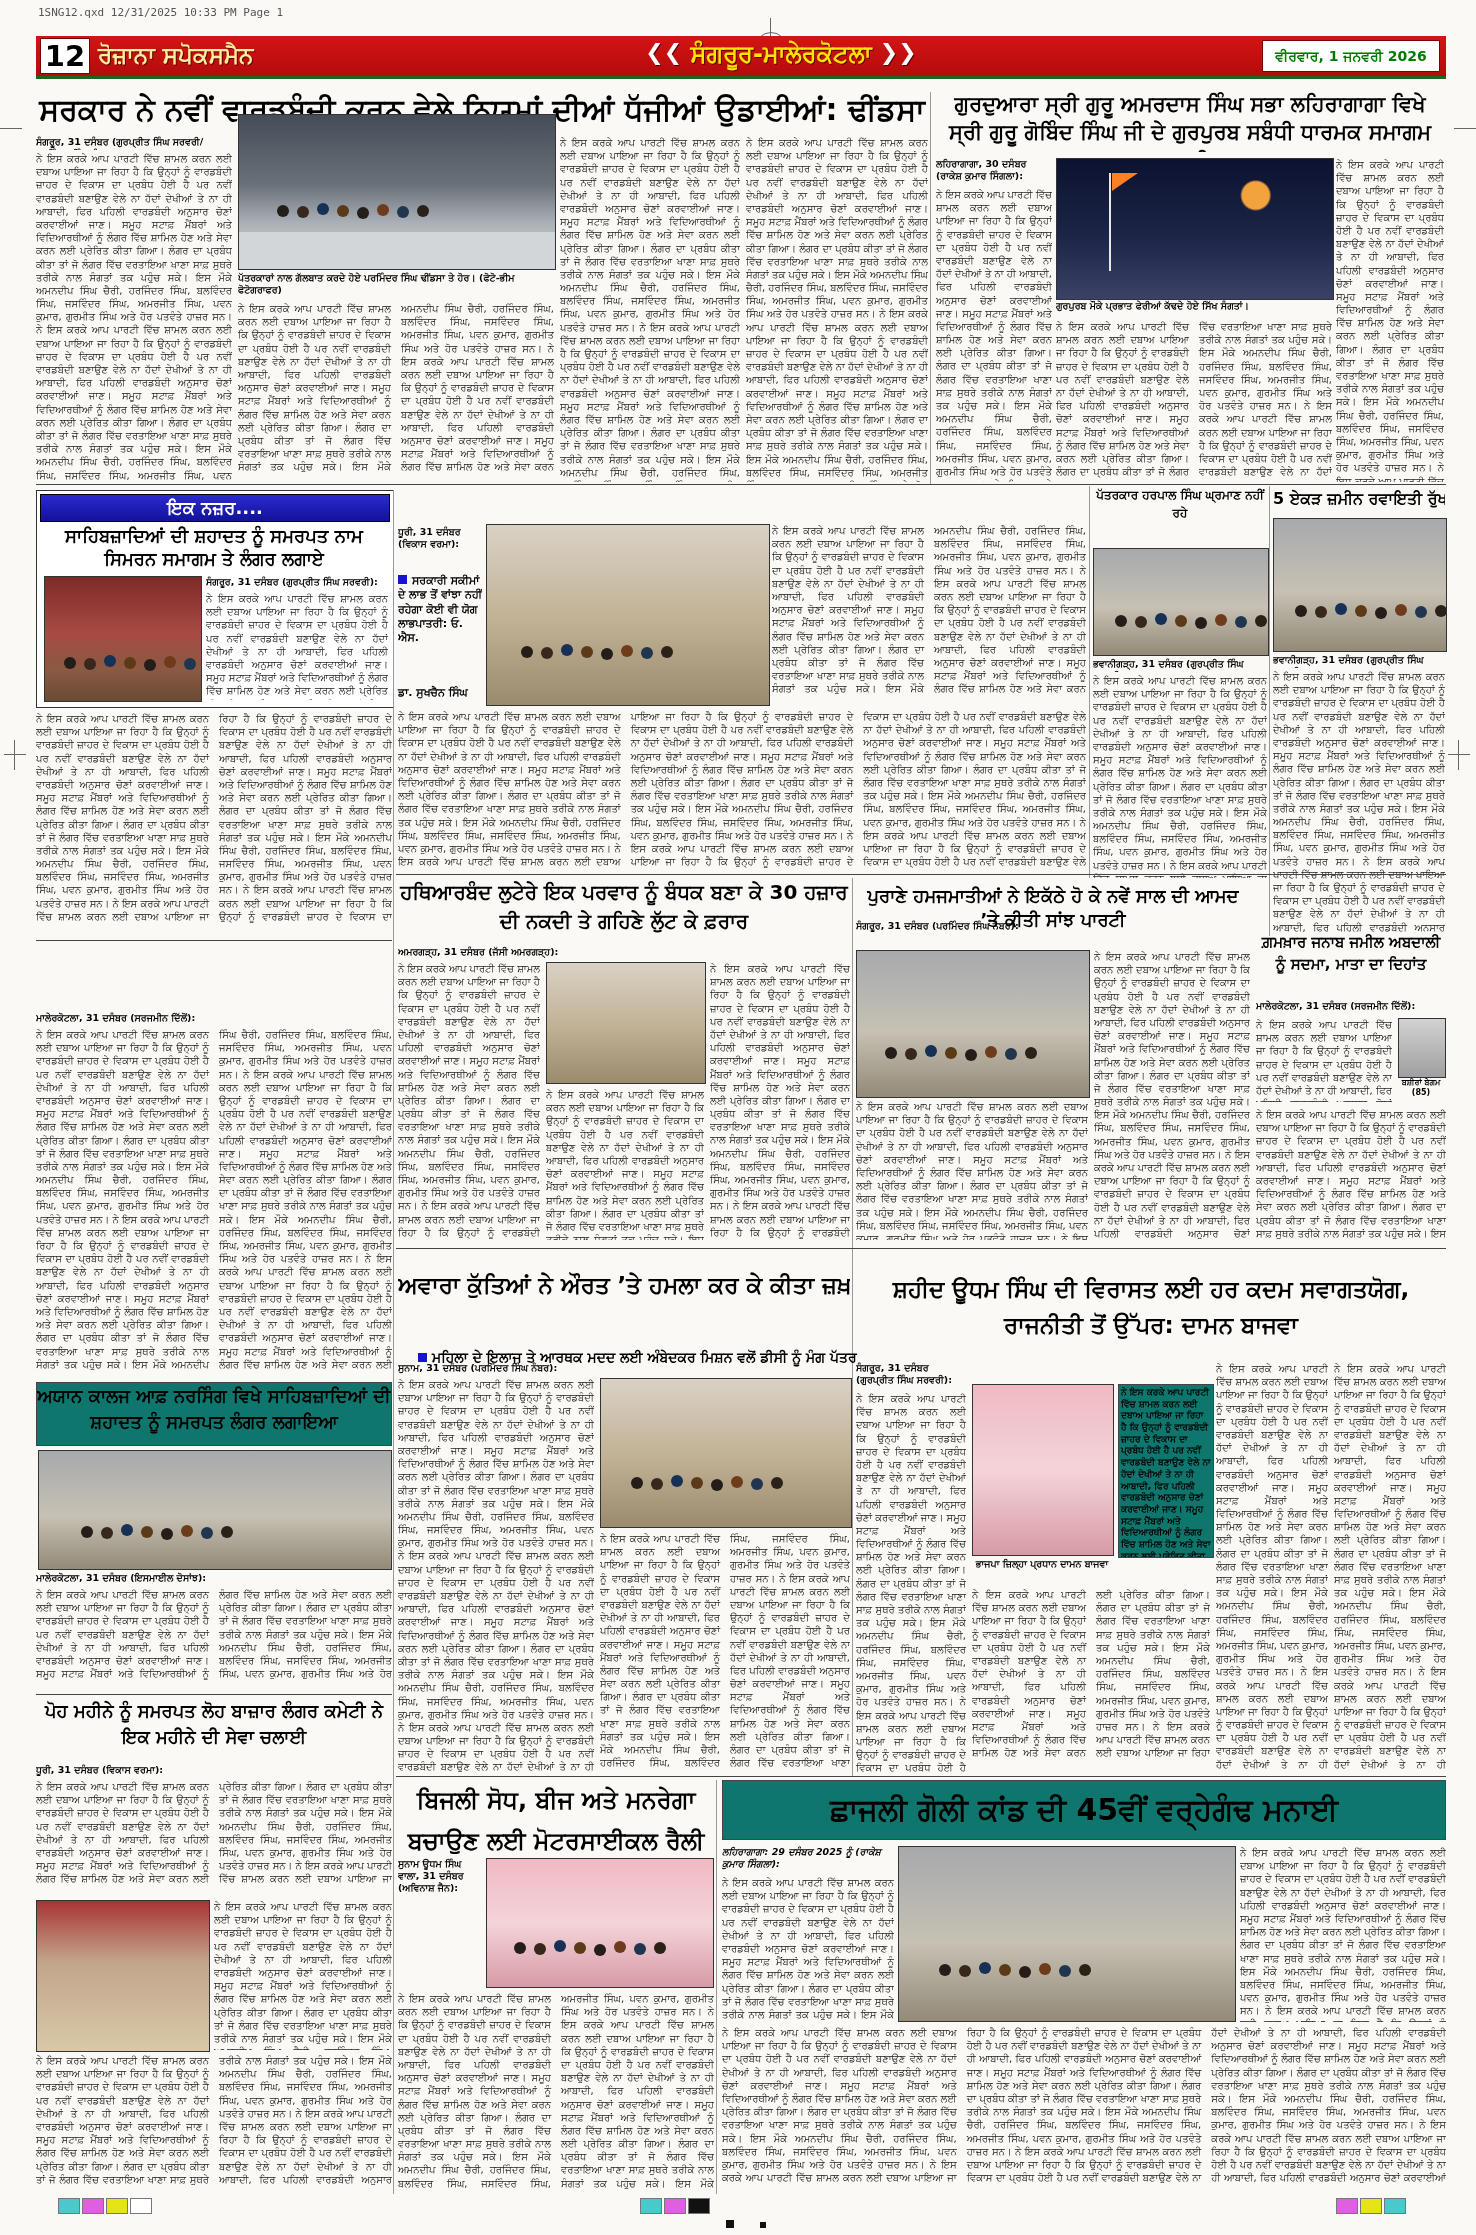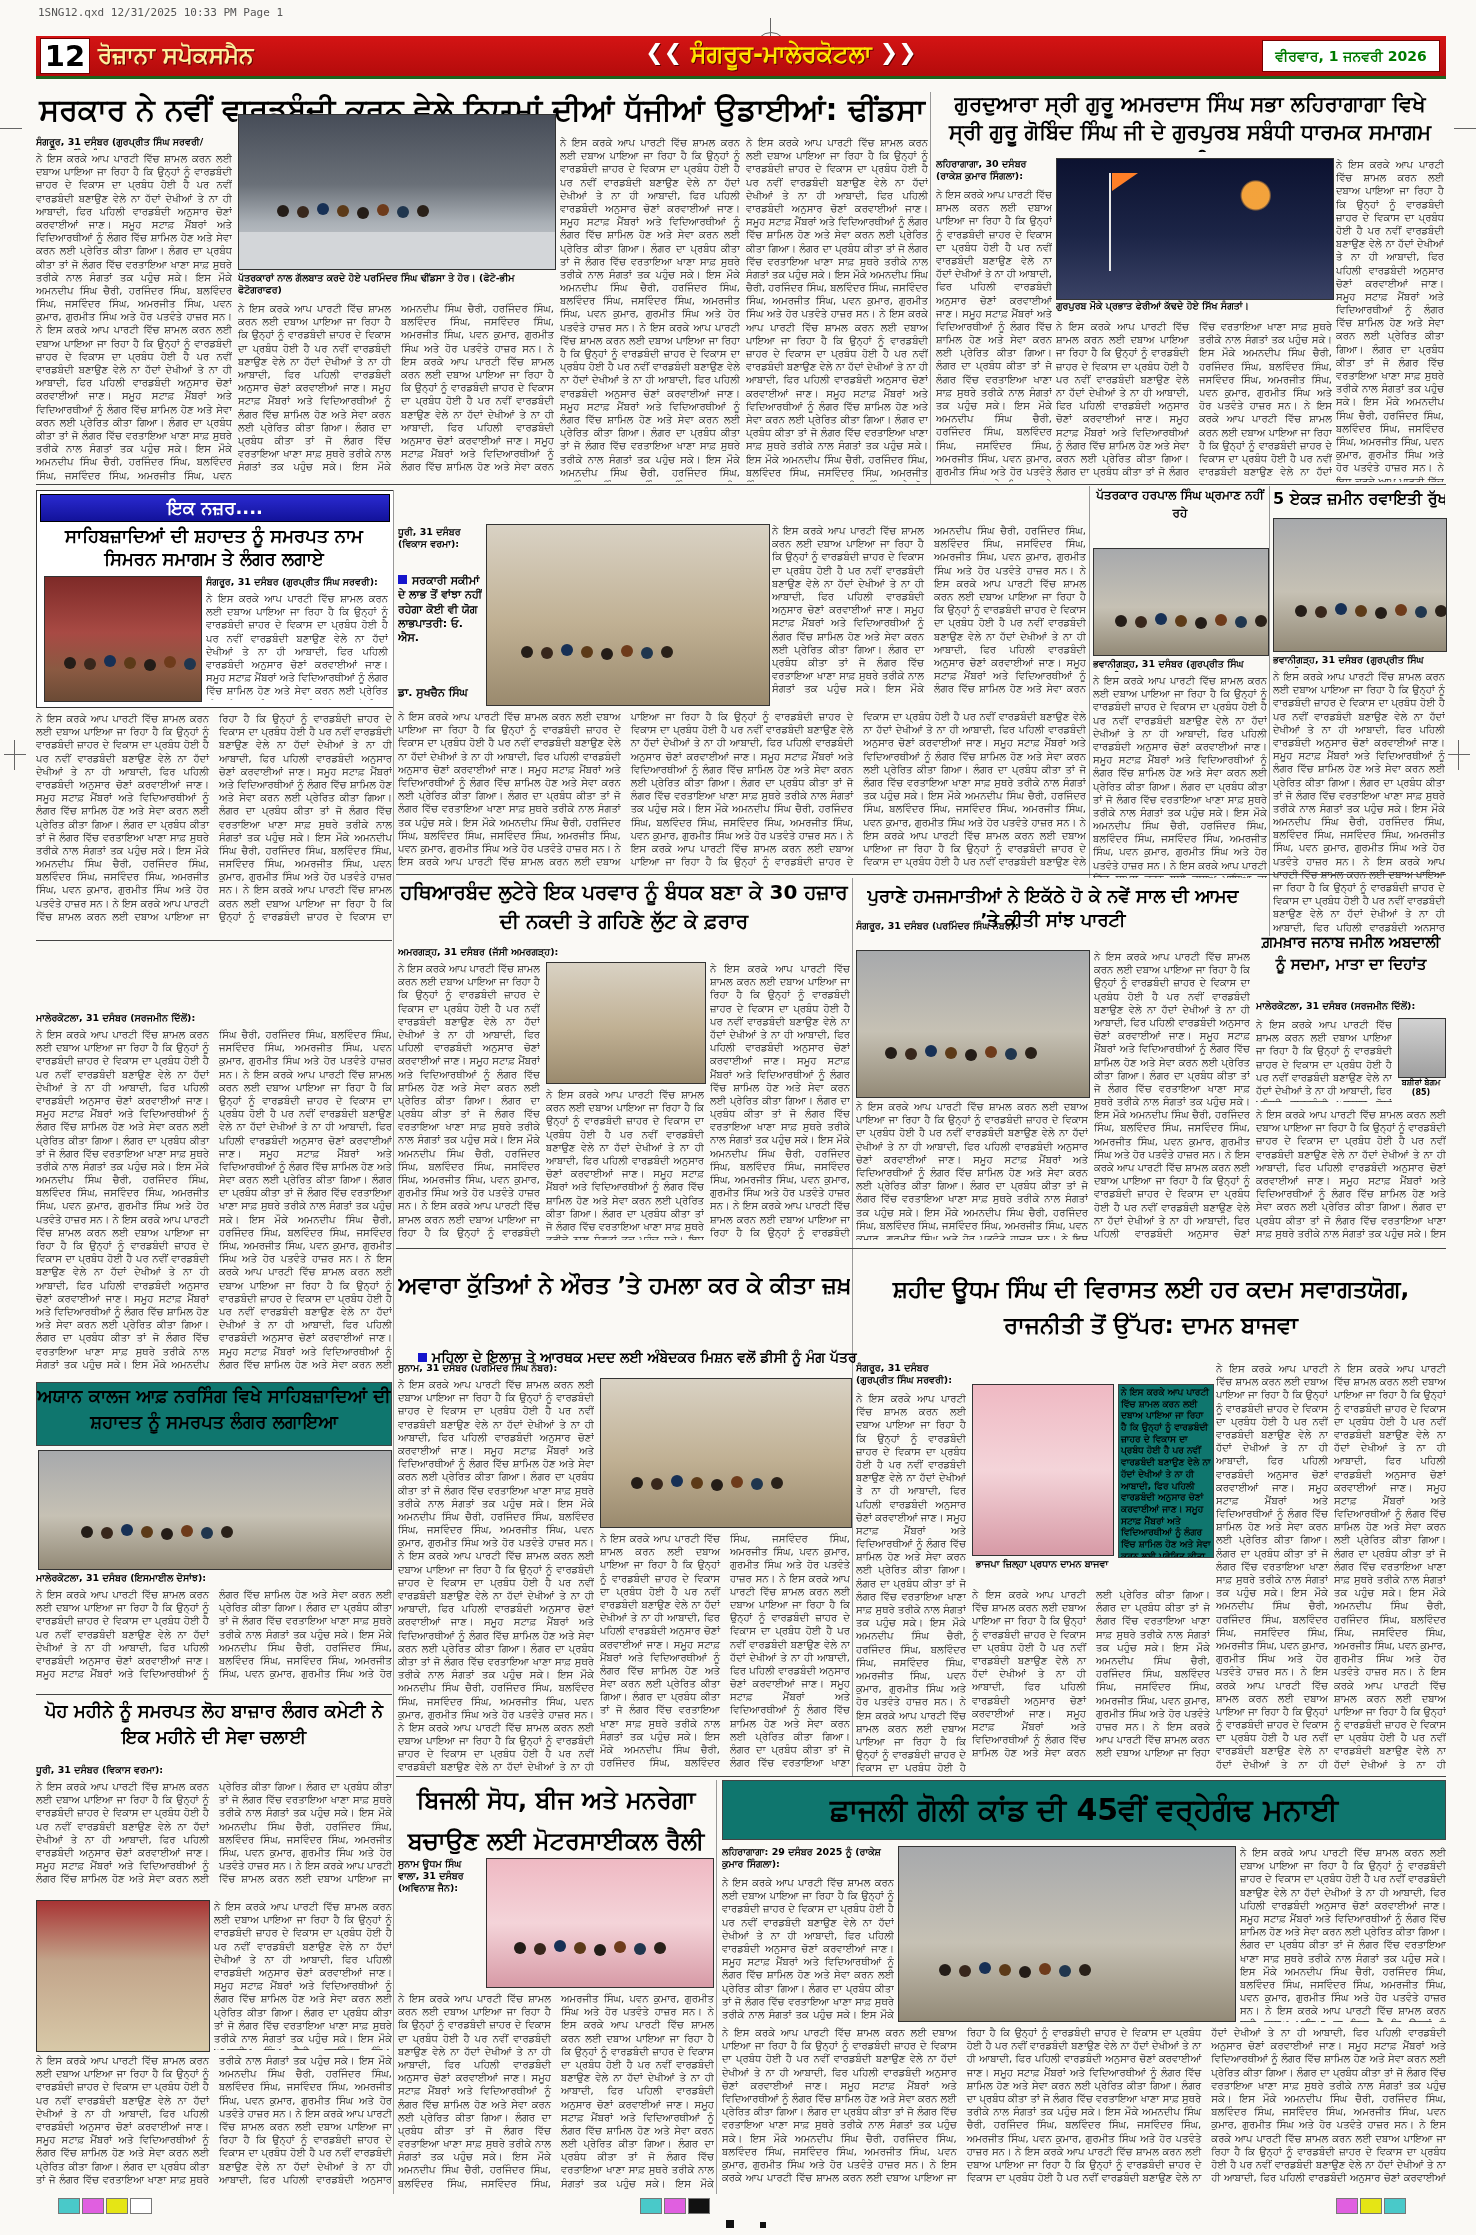--- a/index.html
+++ b/index.html
@@ -221,21 +221,21 @@
   <div class="rule" style="left:396px;top:1776px;width:1050px;height:1px;"></div>
   <div class="hl" style="left:398px;top:1780px;width:316px;height:74px;font-size:24px;line-height:1.7;">ਬਿਜਲੀ ਸੋਧ, ਬੀਜ ਅਤੇ ਮਨਰੇਗਾ ਬਚਾਉਣ ਲਈ ਮੋਟਰਸਾਈਕਲ ਰੈਲੀ 4 ਜਨਵਰੀ ਨੂੰ</div>
   <div class="by" style="left:398px;top:1858px;width:84px;height:128px;">ਸੁਨਾਮ ਊਧਮ ਸਿੰਘ ਵਾਲਾ, 31 ਦਸੰਬਰ (ਅਵਿਨਾਸ਼ ਜੈਨ):</div>
   <div class="photo ph-pink" style="left:486px;top:1858px;width:226px;height:128px;">
     <div class="hrow"></div>
   </div>
   <div class="bt cols2" style="left:398px;top:1992px;width:316px;height:202px;">ਨੇ ਇਸ ਕਰਕੇ ਆਪ ਪਾਰਟੀ ਵਿੱਚ ਸ਼ਾਮਲ ਕਰਨ ਲਈ ਦਬਾਅ ਪਾਇਆ ਜਾ ਰਿਹਾ ਹੈ ਕਿ ਉਨ੍ਹਾਂ ਨੂੰ ਵਾਰਡਬੰਦੀ ਜ਼ਾਹਰ ਦੇ ਵਿਕਾਸ ਦਾ ਪ੍ਰਬੰਧ ਹੋਈ ਹੈ ਪਰ ਨਵੀਂ ਵਾਰਡਬੰਦੀ ਬਣਾਉਣ ਵੇਲੇ ਨਾ ਹੱਦਾਂ ਦੇਖੀਆਂ ਤੇ ਨਾ ਹੀ ਆਬਾਦੀ, ਫਿਰ ਪਹਿਲੀ ਵਾਰਡਬੰਦੀ ਅਨੁਸਾਰ ਚੋਣਾਂ ਕਰਵਾਈਆਂ ਜਾਣ। ਸਮੂਹ ਸਟਾਫ਼ ਮੈਂਬਰਾਂ ਅਤੇ ਵਿਦਿਆਰਥੀਆਂ ਨੂੰ ਲੰਗਰ ਵਿੱਚ ਸ਼ਾਮਿਲ ਹੋਣ ਅਤੇ ਸੇਵਾ ਕਰਨ ਲਈ ਪ੍ਰੇਰਿਤ ਕੀਤਾ ਗਿਆ। ਲੰਗਰ ਦਾ ਪ੍ਰਬੰਧ ਕੀਤਾ ਤਾਂ ਜੋ ਲੰਗਰ ਵਿੱਚ ਵਰਤਾਇਆ ਖਾਣਾ ਸਾਫ਼ ਸੁਥਰੇ ਤਰੀਕੇ ਨਾਲ ਸੰਗਤਾਂ ਤਕ ਪਹੁੰਚ ਸਕੇ। ਇਸ ਮੌਕੇ ਅਮਨਦੀਪ ਸਿੰਘ ਚੈਰੀ, ਹਰਜਿੰਦਰ ਸਿੰਘ, ਬਲਵਿੰਦਰ ਸਿੰਘ, ਜਸਵਿੰਦਰ ਸਿੰਘ, ਅਮਰਜੀਤ ਸਿੰਘ, ਪਵਨ ਕੁਮਾਰ, ਗੁਰਮੀਤ ਸਿੰਘ ਅਤੇ ਹੋਰ ਪਤਵੰਤੇ ਹਾਜ਼ਰ ਸਨ। ਨੇ ਇਸ ਕਰਕੇ ਆਪ ਪਾਰਟੀ ਵਿੱਚ ਸ਼ਾਮਲ ਕਰਨ ਲਈ ਦਬਾਅ ਪਾਇਆ ਜਾ ਰਿਹਾ ਹੈ ਕਿ ਉਨ੍ਹਾਂ ਨੂੰ ਵਾਰਡਬੰਦੀ ਜ਼ਾਹਰ ਦੇ ਵਿਕਾਸ ਦਾ ਪ੍ਰਬੰਧ ਹੋਈ ਹੈ ਪਰ ਨਵੀਂ ਵਾਰਡਬੰਦੀ ਬਣਾਉਣ ਵੇਲੇ ਨਾ ਹੱਦਾਂ ਦੇਖੀਆਂ ਤੇ ਨਾ ਹੀ ਆਬਾਦੀ, ਫਿਰ ਪਹਿਲੀ ਵਾਰਡਬੰਦੀ ਅਨੁਸਾਰ ਚੋਣਾਂ ਕਰਵਾਈਆਂ ਜਾਣ। ਸਮੂਹ ਸਟਾਫ਼ ਮੈਂਬਰਾਂ ਅਤੇ ਵਿਦਿਆਰਥੀਆਂ ਨੂੰ ਲੰਗਰ ਵਿੱਚ ਸ਼ਾਮਿਲ ਹੋਣ ਅਤੇ ਸੇਵਾ ਕਰਨ ਲਈ ਪ੍ਰੇਰਿਤ ਕੀਤਾ ਗਿਆ। ਲੰਗਰ ਦਾ ਪ੍ਰਬੰਧ ਕੀਤਾ ਤਾਂ ਜੋ ਲੰਗਰ ਵਿੱਚ ਵਰਤਾਇਆ ਖਾਣਾ ਸਾਫ਼ ਸੁਥਰੇ ਤਰੀਕੇ ਨਾਲ ਸੰਗਤਾਂ ਤਕ ਪਹੁੰਚ ਸਕੇ। ਇਸ ਮੌਕੇ ਅਮਨਦੀਪ ਸਿੰਘ ਚੈਰੀ, ਹਰਜਿੰਦਰ ਸਿੰਘ, ਬਲਵਿੰਦਰ ਸਿੰਘ, ਜਸਵਿੰਦਰ ਸਿੰਘ, ਅਮਰਜੀਤ ਸਿੰਘ, ਪਵਨ ਕੁਮਾਰ, ਗੁਰਮੀਤ ਸਿੰਘ ਅਤੇ ਹੋਰ ਪਤਵੰਤੇ ਹਾਜ਼ਰ ਸਨ। ਨੇ ਇਸ ਕਰਕੇ ਆਪ ਪਾਰਟੀ ਵਿੱਚ ਸ਼ਾਮਲ ਕਰਨ ਲਈ ਦਬਾਅ ਪਾਇਆ ਜਾ ਰਿਹਾ ਹੈ ਕਿ ਉਨ੍ਹਾਂ ਨੂੰ ਵਾਰਡਬੰਦੀ ਜ਼ਾਹਰ ਦੇ ਵਿਕਾਸ ਦਾ ਪ੍ਰਬੰਧ ਹੋਈ ਹੈ ਪਰ ਨਵੀਂ ਵਾਰਡਬੰਦੀ ਬਣਾਉਣ ਵੇਲੇ ਨਾ ਹੱਦਾਂ ਦੇਖੀਆਂ ਤੇ ਨਾ ਹੀ ਆਬਾਦੀ, ਫਿਰ ਪਹਿਲੀ ਵਾਰਡਬੰਦੀ ਅਨੁਸਾਰ ਚੋਣਾਂ ਕਰਵਾਈਆਂ ਜਾਣ। ਸਮੂਹ ਸਟਾਫ਼ ਮੈਂਬਰਾਂ ਅਤੇ ਵਿਦਿਆਰਥੀਆਂ ਨੂੰ ਲੰਗਰ ਵਿੱਚ ਸ਼ਾਮਿਲ ਹੋਣ ਅਤੇ ਸੇਵਾ ਕਰਨ ਲਈ ਪ੍ਰੇਰਿਤ ਕੀਤਾ ਗਿਆ। ਲੰਗਰ ਦਾ ਪ੍ਰਬੰਧ ਕੀਤਾ ਤਾਂ ਜੋ ਲੰਗਰ ਵਿੱਚ ਵਰਤਾਇਆ ਖਾਣਾ ਸਾਫ਼ ਸੁਥਰੇ ਤਰੀਕੇ ਨਾਲ ਸੰਗਤਾਂ ਤਕ ਪਹੁੰਚ ਸਕੇ। ਇਸ ਮੌਕੇ ਅਮਨਦੀਪ ਸਿੰਘ ਚੈਰੀ, ਹਰਜਿੰਦਰ ਸਿੰਘ, ਬਲਵਿੰਦਰ ਸਿੰਘ, ਜਸਵਿੰਦਰ ਸਿੰਘ, ਅਮਰਜੀਤ ਸਿੰਘ, ਪਵਨ ਕੁਮਾਰ, ਗੁਰਮੀਤ ਸਿੰਘ ਅਤੇ ਹੋਰ ਪਤਵੰਤੇ ਹਾਜ਼ਰ ਸਨ। ਨੇ ਇਸ ਕਰਕੇ ਆਪ ਪਾਰਟੀ ਵਿੱਚ ਸ਼ਾਮਲ ਕਰਨ ਲਈ ਦਬਾਅ ਪਾਇਆ ਜਾ ਰਿਹਾ ਹੈ ਕਿ ਉਨ੍ਹਾਂ ਨੂੰ ਵਾਰਡਬੰਦੀ ਜ਼ਾਹਰ ਦੇ ਵਿਕਾਸ ਦਾ ਪ੍ਰਬੰਧ ਹੋਈ ਹੈ ਪਰ ਨਵੀਂ ਵਾਰਡਬੰਦੀ ਬਣਾਉਣ ਵੇਲੇ ਨਾ ਹੱਦਾਂ ਦੇਖੀਆਂ ਤੇ ਨਾ ਹੀ ਆਬਾਦੀ, ਫਿਰ ਪਹਿਲੀ ਵਾਰਡਬੰਦੀ ਅਨੁਸਾਰ ਚੋਣਾਂ ਕਰਵਾਈਆਂ ਜਾਣ। ਸਮੂਹ ਸਟਾਫ਼ ਮੈਂਬਰਾਂ ਅਤੇ ਵਿਦਿਆਰਥੀਆਂ ਨੂੰ ਲੰਗਰ ਵਿੱਚ ਸ਼ਾਮਿਲ ਹੋਣ ਅਤੇ ਸੇਵਾ ਕਰਨ ਲਈ ਪ੍ਰੇਰਿਤ ਕੀਤਾ ਗਿਆ। ਲੰਗਰ ਦਾ ਪ੍ਰਬੰਧ ਕੀਤਾ ਤਾਂ ਜੋ ਲੰਗਰ ਵਿੱਚ ਵਰਤਾਇਆ ਖਾਣਾ ਸਾਫ਼ ਸੁਥਰੇ ਤਰੀਕੇ ਨਾਲ ਸੰਗਤਾਂ ਤਕ ਪਹੁੰਚ ਸਕੇ। ਇਸ ਮੌਕੇ ਅਮਨਦੀਪ ਸਿੰਘ ਚੈਰੀ, ਹਰਜਿੰਦਰ ਸਿੰਘ, ਬਲਵਿੰਦਰ ਸਿੰਘ, ਜਸਵਿੰਦਰ ਸਿੰਘ, ਅਮਰਜੀਤ ਸਿੰਘ, ਪਵਨ ਕੁਮਾਰ, ਗੁਰਮੀਤ ਸਿੰਘ ਅਤੇ ਹੋਰ ਪਤਵੰਤੇ ਹਾਜ਼ਰ ਸਨ।</div>
 
   <div class="vrule" style="left:716px;top:1780px;height:414px;"></div>
   <div class="hl boxed" style="left:722px;top:1780px;width:722px;height:58px;font-size:30px;line-height:58px;">ਛਾਜਲੀ ਗੋਲੀ ਕਾਂਡ ਦੀ 45ਵੀਂ ਵਰ੍ਹੇਗੰਢ ਮਨਾਈ</div>
-  <div class="by" style="left:722px;top:1846px;width:172px;height:28px;">ਲਹਿਰਾਗਾਗਾ: 29 ਦਸੰਬਰ 2025 ਨੂੰ (ਰਾਕੇਸ਼ ਕੁਮਾਰ ਸਿੰਗਲਾ):</div>
+  <div class="by" style="left:722px;top:1846px;width:172px;height:28px;font-style:italic;">ਲਹਿਰਾਗਾਗਾ: 29 ਦਸੰਬਰ 2025 ਨੂੰ (ਰਾਕੇਸ਼ ਕੁਮਾਰ ਸਿੰਗਲਾ):</div>
   <div class="bt" style="left:722px;top:1876px;width:172px;height:146px;">ਨੇ ਇਸ ਕਰਕੇ ਆਪ ਪਾਰਟੀ ਵਿੱਚ ਸ਼ਾਮਲ ਕਰਨ ਲਈ ਦਬਾਅ ਪਾਇਆ ਜਾ ਰਿਹਾ ਹੈ ਕਿ ਉਨ੍ਹਾਂ ਨੂੰ ਵਾਰਡਬੰਦੀ ਜ਼ਾਹਰ ਦੇ ਵਿਕਾਸ ਦਾ ਪ੍ਰਬੰਧ ਹੋਈ ਹੈ ਪਰ ਨਵੀਂ ਵਾਰਡਬੰਦੀ ਬਣਾਉਣ ਵੇਲੇ ਨਾ ਹੱਦਾਂ ਦੇਖੀਆਂ ਤੇ ਨਾ ਹੀ ਆਬਾਦੀ, ਫਿਰ ਪਹਿਲੀ ਵਾਰਡਬੰਦੀ ਅਨੁਸਾਰ ਚੋਣਾਂ ਕਰਵਾਈਆਂ ਜਾਣ। ਸਮੂਹ ਸਟਾਫ਼ ਮੈਂਬਰਾਂ ਅਤੇ ਵਿਦਿਆਰਥੀਆਂ ਨੂੰ ਲੰਗਰ ਵਿੱਚ ਸ਼ਾਮਿਲ ਹੋਣ ਅਤੇ ਸੇਵਾ ਕਰਨ ਲਈ ਪ੍ਰੇਰਿਤ ਕੀਤਾ ਗਿਆ। ਲੰਗਰ ਦਾ ਪ੍ਰਬੰਧ ਕੀਤਾ ਤਾਂ ਜੋ ਲੰਗਰ ਵਿੱਚ ਵਰਤਾਇਆ ਖਾਣਾ ਸਾਫ਼ ਸੁਥਰੇ ਤਰੀਕੇ ਨਾਲ ਸੰਗਤਾਂ ਤਕ ਪਹੁੰਚ ਸਕੇ। ਇਸ ਮੌਕੇ ਅਮਨਦੀਪ ਸਿੰਘ ਚੈਰੀ, ਹਰਜਿੰਦਰ ਸਿੰਘ, ਬਲਵਿੰਦਰ ਸਿੰਘ, ਜਸਵਿੰਦਰ ਸਿੰਘ, ਅਮਰਜੀਤ ਸਿੰਘ, ਪਵਨ ਕੁਮਾਰ, ਗੁਰਮੀਤ ਸਿੰਘ ਅਤੇ ਹੋਰ ਪਤਵੰਤੇ ਹਾਜ਼ਰ ਸਨ। ਨੇ ਇਸ ਕਰਕੇ ਆਪ ਪਾਰਟੀ ਵਿੱਚ ਸ਼ਾਮਲ ਕਰਨ ਲਈ ਦਬਾਅ ਪਾਇਆ ਜਾ ਰਿਹਾ ਹੈ ਕਿ ਉਨ੍ਹਾਂ ਨੂੰ ਵਾਰਡਬੰਦੀ ਜ਼ਾਹਰ ਦੇ ਵਿਕਾਸ ਦਾ ਪ੍ਰਬੰਧ ਹੋਈ ਹੈ ਪਰ ਨਵੀਂ ਵਾਰਡਬੰਦੀ ਬਣਾਉਣ ਵੇਲੇ ਨਾ ਹੱਦਾਂ ਦੇਖੀਆਂ ਤੇ ਨਾ ਹੀ ਆਬਾਦੀ, ਫਿਰ ਪਹਿਲੀ ਵਾਰਡਬੰਦੀ ਅਨੁਸਾਰ ਚੋਣਾਂ ਕਰਵਾਈਆਂ ਜਾਣ। ਸਮੂਹ ਸਟਾਫ਼ ਮੈਂਬਰਾਂ ਅਤੇ ਵਿਦਿਆਰਥੀਆਂ ਨੂੰ ਲੰਗਰ ਵਿੱਚ ਸ਼ਾਮਿਲ ਹੋਣ ਅਤੇ ਸੇਵਾ ਕਰਨ ਲਈ ਪ੍ਰੇਰਿਤ ਕੀਤਾ ਗਿਆ। ਲੰਗਰ ਦਾ ਪ੍ਰਬੰਧ ਕੀਤਾ ਤਾਂ ਜੋ ਲੰਗਰ ਵਿੱਚ ਵਰਤਾਇਆ ਖਾਣਾ ਸਾਫ਼ ਸੁਥਰੇ ਤਰੀਕੇ ਨਾਲ ਸੰਗਤਾਂ ਤਕ ਪਹੁੰਚ ਸਕੇ। ਇਸ ਮੌਕੇ ਅਮਨਦੀਪ ਸਿੰਘ ਚੈਰੀ, ਹਰਜਿੰਦਰ ਸਿੰਘ, ਬਲਵਿੰਦਰ ਸਿੰਘ, ਜਸਵਿੰਦਰ ਸਿੰਘ, ਅਮਰਜੀਤ ਸਿੰਘ, ਪਵਨ ਕੁਮਾਰ, ਗੁਰਮੀਤ ਸਿੰਘ ਅਤੇ ਹੋਰ ਪਤਵੰਤੇ ਹਾਜ਼ਰ ਸਨ।</div>
   <div class="photo ph-group" style="left:898px;top:1846px;width:336px;height:174px;">
     <div class="hrow"></div>
   </div>
   <div class="bt" style="left:1240px;top:1846px;width:206px;height:176px;">ਨੇ ਇਸ ਕਰਕੇ ਆਪ ਪਾਰਟੀ ਵਿੱਚ ਸ਼ਾਮਲ ਕਰਨ ਲਈ ਦਬਾਅ ਪਾਇਆ ਜਾ ਰਿਹਾ ਹੈ ਕਿ ਉਨ੍ਹਾਂ ਨੂੰ ਵਾਰਡਬੰਦੀ ਜ਼ਾਹਰ ਦੇ ਵਿਕਾਸ ਦਾ ਪ੍ਰਬੰਧ ਹੋਈ ਹੈ ਪਰ ਨਵੀਂ ਵਾਰਡਬੰਦੀ ਬਣਾਉਣ ਵੇਲੇ ਨਾ ਹੱਦਾਂ ਦੇਖੀਆਂ ਤੇ ਨਾ ਹੀ ਆਬਾਦੀ, ਫਿਰ ਪਹਿਲੀ ਵਾਰਡਬੰਦੀ ਅਨੁਸਾਰ ਚੋਣਾਂ ਕਰਵਾਈਆਂ ਜਾਣ। ਸਮੂਹ ਸਟਾਫ਼ ਮੈਂਬਰਾਂ ਅਤੇ ਵਿਦਿਆਰਥੀਆਂ ਨੂੰ ਲੰਗਰ ਵਿੱਚ ਸ਼ਾਮਿਲ ਹੋਣ ਅਤੇ ਸੇਵਾ ਕਰਨ ਲਈ ਪ੍ਰੇਰਿਤ ਕੀਤਾ ਗਿਆ। ਲੰਗਰ ਦਾ ਪ੍ਰਬੰਧ ਕੀਤਾ ਤਾਂ ਜੋ ਲੰਗਰ ਵਿੱਚ ਵਰਤਾਇਆ ਖਾਣਾ ਸਾਫ਼ ਸੁਥਰੇ ਤਰੀਕੇ ਨਾਲ ਸੰਗਤਾਂ ਤਕ ਪਹੁੰਚ ਸਕੇ। ਇਸ ਮੌਕੇ ਅਮਨਦੀਪ ਸਿੰਘ ਚੈਰੀ, ਹਰਜਿੰਦਰ ਸਿੰਘ, ਬਲਵਿੰਦਰ ਸਿੰਘ, ਜਸਵਿੰਦਰ ਸਿੰਘ, ਅਮਰਜੀਤ ਸਿੰਘ, ਪਵਨ ਕੁਮਾਰ, ਗੁਰਮੀਤ ਸਿੰਘ ਅਤੇ ਹੋਰ ਪਤਵੰਤੇ ਹਾਜ਼ਰ ਸਨ। ਨੇ ਇਸ ਕਰਕੇ ਆਪ ਪਾਰਟੀ ਵਿੱਚ ਸ਼ਾਮਲ ਕਰਨ ਲਈ ਦਬਾਅ ਪਾਇਆ ਜਾ ਰਿਹਾ ਹੈ ਕਿ ਉਨ੍ਹਾਂ ਨੂੰ ਵਾਰਡਬੰਦੀ ਜ਼ਾਹਰ ਦੇ ਵਿਕਾਸ ਦਾ ਪ੍ਰਬੰਧ ਹੋਈ ਹੈ ਪਰ ਨਵੀਂ ਵਾਰਡਬੰਦੀ ਬਣਾਉਣ ਵੇਲੇ ਨਾ ਹੱਦਾਂ ਦੇਖੀਆਂ ਤੇ ਨਾ ਹੀ ਆਬਾਦੀ, ਫਿਰ ਪਹਿਲੀ ਵਾਰਡਬੰਦੀ ਅਨੁਸਾਰ ਚੋਣਾਂ ਕਰਵਾਈਆਂ ਜਾਣ। ਸਮੂਹ ਸਟਾਫ਼ ਮੈਂਬਰਾਂ ਅਤੇ ਵਿਦਿਆਰਥੀਆਂ ਨੂੰ ਲੰਗਰ ਵਿੱਚ ਸ਼ਾਮਿਲ ਹੋਣ ਅਤੇ ਸੇਵਾ ਕਰਨ ਲਈ ਪ੍ਰੇਰਿਤ ਕੀਤਾ ਗਿਆ। ਲੰਗਰ ਦਾ ਪ੍ਰਬੰਧ ਕੀਤਾ ਤਾਂ ਜੋ ਲੰਗਰ ਵਿੱਚ ਵਰਤਾਇਆ ਖਾਣਾ ਸਾਫ਼ ਸੁਥਰੇ ਤਰੀਕੇ ਨਾਲ ਸੰਗਤਾਂ ਤਕ ਪਹੁੰਚ ਸਕੇ। ਇਸ ਮੌਕੇ ਅਮਨਦੀਪ ਸਿੰਘ ਚੈਰੀ, ਹਰਜਿੰਦਰ ਸਿੰਘ, ਬਲਵਿੰਦਰ ਸਿੰਘ, ਜਸਵਿੰਦਰ ਸਿੰਘ, ਅਮਰਜੀਤ ਸਿੰਘ, ਪਵਨ ਕੁਮਾਰ, ਗੁਰਮੀਤ ਸਿੰਘ ਅਤੇ ਹੋਰ ਪਤਵੰਤੇ ਹਾਜ਼ਰ ਸਨ।</div>
   <div class="bt cols3" style="left:722px;top:2026px;width:724px;height:168px;">ਨੇ ਇਸ ਕਰਕੇ ਆਪ ਪਾਰਟੀ ਵਿੱਚ ਸ਼ਾਮਲ ਕਰਨ ਲਈ ਦਬਾਅ ਪਾਇਆ ਜਾ ਰਿਹਾ ਹੈ ਕਿ ਉਨ੍ਹਾਂ ਨੂੰ ਵਾਰਡਬੰਦੀ ਜ਼ਾਹਰ ਦੇ ਵਿਕਾਸ ਦਾ ਪ੍ਰਬੰਧ ਹੋਈ ਹੈ ਪਰ ਨਵੀਂ ਵਾਰਡਬੰਦੀ ਬਣਾਉਣ ਵੇਲੇ ਨਾ ਹੱਦਾਂ ਦੇਖੀਆਂ ਤੇ ਨਾ ਹੀ ਆਬਾਦੀ, ਫਿਰ ਪਹਿਲੀ ਵਾਰਡਬੰਦੀ ਅਨੁਸਾਰ ਚੋਣਾਂ ਕਰਵਾਈਆਂ ਜਾਣ। ਸਮੂਹ ਸਟਾਫ਼ ਮੈਂਬਰਾਂ ਅਤੇ ਵਿਦਿਆਰਥੀਆਂ ਨੂੰ ਲੰਗਰ ਵਿੱਚ ਸ਼ਾਮਿਲ ਹੋਣ ਅਤੇ ਸੇਵਾ ਕਰਨ ਲਈ ਪ੍ਰੇਰਿਤ ਕੀਤਾ ਗਿਆ। ਲੰਗਰ ਦਾ ਪ੍ਰਬੰਧ ਕੀਤਾ ਤਾਂ ਜੋ ਲੰਗਰ ਵਿੱਚ ਵਰਤਾਇਆ ਖਾਣਾ ਸਾਫ਼ ਸੁਥਰੇ ਤਰੀਕੇ ਨਾਲ ਸੰਗਤਾਂ ਤਕ ਪਹੁੰਚ ਸਕੇ। ਇਸ ਮੌਕੇ ਅਮਨਦੀਪ ਸਿੰਘ ਚੈਰੀ, ਹਰਜਿੰਦਰ ਸਿੰਘ, ਬਲਵਿੰਦਰ ਸਿੰਘ, ਜਸਵਿੰਦਰ ਸਿੰਘ, ਅਮਰਜੀਤ ਸਿੰਘ, ਪਵਨ ਕੁਮਾਰ, ਗੁਰਮੀਤ ਸਿੰਘ ਅਤੇ ਹੋਰ ਪਤਵੰਤੇ ਹਾਜ਼ਰ ਸਨ। ਨੇ ਇਸ ਕਰਕੇ ਆਪ ਪਾਰਟੀ ਵਿੱਚ ਸ਼ਾਮਲ ਕਰਨ ਲਈ ਦਬਾਅ ਪਾਇਆ ਜਾ ਰਿਹਾ ਹੈ ਕਿ ਉਨ੍ਹਾਂ ਨੂੰ ਵਾਰਡਬੰਦੀ ਜ਼ਾਹਰ ਦੇ ਵਿਕਾਸ ਦਾ ਪ੍ਰਬੰਧ ਹੋਈ ਹੈ ਪਰ ਨਵੀਂ ਵਾਰਡਬੰਦੀ ਬਣਾਉਣ ਵੇਲੇ ਨਾ ਹੱਦਾਂ ਦੇਖੀਆਂ ਤੇ ਨਾ ਹੀ ਆਬਾਦੀ, ਫਿਰ ਪਹਿਲੀ ਵਾਰਡਬੰਦੀ ਅਨੁਸਾਰ ਚੋਣਾਂ ਕਰਵਾਈਆਂ ਜਾਣ। ਸਮੂਹ ਸਟਾਫ਼ ਮੈਂਬਰਾਂ ਅਤੇ ਵਿਦਿਆਰਥੀਆਂ ਨੂੰ ਲੰਗਰ ਵਿੱਚ ਸ਼ਾਮਿਲ ਹੋਣ ਅਤੇ ਸੇਵਾ ਕਰਨ ਲਈ ਪ੍ਰੇਰਿਤ ਕੀਤਾ ਗਿਆ। ਲੰਗਰ ਦਾ ਪ੍ਰਬੰਧ ਕੀਤਾ ਤਾਂ ਜੋ ਲੰਗਰ ਵਿੱਚ ਵਰਤਾਇਆ ਖਾਣਾ ਸਾਫ਼ ਸੁਥਰੇ ਤਰੀਕੇ ਨਾਲ ਸੰਗਤਾਂ ਤਕ ਪਹੁੰਚ ਸਕੇ। ਇਸ ਮੌਕੇ ਅਮਨਦੀਪ ਸਿੰਘ ਚੈਰੀ, ਹਰਜਿੰਦਰ ਸਿੰਘ, ਬਲਵਿੰਦਰ ਸਿੰਘ, ਜਸਵਿੰਦਰ ਸਿੰਘ, ਅਮਰਜੀਤ ਸਿੰਘ, ਪਵਨ ਕੁਮਾਰ, ਗੁਰਮੀਤ ਸਿੰਘ ਅਤੇ ਹੋਰ ਪਤਵੰਤੇ ਹਾਜ਼ਰ ਸਨ। ਨੇ ਇਸ ਕਰਕੇ ਆਪ ਪਾਰਟੀ ਵਿੱਚ ਸ਼ਾਮਲ ਕਰਨ ਲਈ ਦਬਾਅ ਪਾਇਆ ਜਾ ਰਿਹਾ ਹੈ ਕਿ ਉਨ੍ਹਾਂ ਨੂੰ ਵਾਰਡਬੰਦੀ ਜ਼ਾਹਰ ਦੇ ਵਿਕਾਸ ਦਾ ਪ੍ਰਬੰਧ ਹੋਈ ਹੈ ਪਰ ਨਵੀਂ ਵਾਰਡਬੰਦੀ ਬਣਾਉਣ ਵੇਲੇ ਨਾ ਹੱਦਾਂ ਦੇਖੀਆਂ ਤੇ ਨਾ ਹੀ ਆਬਾਦੀ, ਫਿਰ ਪਹਿਲੀ ਵਾਰਡਬੰਦੀ ਅਨੁਸਾਰ ਚੋਣਾਂ ਕਰਵਾਈਆਂ ਜਾਣ। ਸਮੂਹ ਸਟਾਫ਼ ਮੈਂਬਰਾਂ ਅਤੇ ਵਿਦਿਆਰਥੀਆਂ ਨੂੰ ਲੰਗਰ ਵਿੱਚ ਸ਼ਾਮਿਲ ਹੋਣ ਅਤੇ ਸੇਵਾ ਕਰਨ ਲਈ ਪ੍ਰੇਰਿਤ ਕੀਤਾ ਗਿਆ। ਲੰਗਰ ਦਾ ਪ੍ਰਬੰਧ ਕੀਤਾ ਤਾਂ ਜੋ ਲੰਗਰ ਵਿੱਚ ਵਰਤਾਇਆ ਖਾਣਾ ਸਾਫ਼ ਸੁਥਰੇ ਤਰੀਕੇ ਨਾਲ ਸੰਗਤਾਂ ਤਕ ਪਹੁੰਚ ਸਕੇ। ਇਸ ਮੌਕੇ ਅਮਨਦੀਪ ਸਿੰਘ ਚੈਰੀ, ਹਰਜਿੰਦਰ ਸਿੰਘ, ਬਲਵਿੰਦਰ ਸਿੰਘ, ਜਸਵਿੰਦਰ ਸਿੰਘ, ਅਮਰਜੀਤ ਸਿੰਘ, ਪਵਨ ਕੁਮਾਰ, ਗੁਰਮੀਤ ਸਿੰਘ ਅਤੇ ਹੋਰ ਪਤਵੰਤੇ ਹਾਜ਼ਰ ਸਨ। ਨੇ ਇਸ ਕਰਕੇ ਆਪ ਪਾਰਟੀ ਵਿੱਚ ਸ਼ਾਮਲ ਕਰਨ ਲਈ ਦਬਾਅ ਪਾਇਆ ਜਾ ਰਿਹਾ ਹੈ ਕਿ ਉਨ੍ਹਾਂ ਨੂੰ ਵਾਰਡਬੰਦੀ ਜ਼ਾਹਰ ਦੇ ਵਿਕਾਸ ਦਾ ਪ੍ਰਬੰਧ ਹੋਈ ਹੈ ਪਰ ਨਵੀਂ ਵਾਰਡਬੰਦੀ ਬਣਾਉਣ ਵੇਲੇ ਨਾ ਹੱਦਾਂ ਦੇਖੀਆਂ ਤੇ ਨਾ ਹੀ ਆਬਾਦੀ, ਫਿਰ ਪਹਿਲੀ ਵਾਰਡਬੰਦੀ ਅਨੁਸਾਰ ਚੋਣਾਂ ਕਰਵਾਈਆਂ ਜਾਣ। ਸਮੂਹ ਸਟਾਫ਼ ਮੈਂਬਰਾਂ ਅਤੇ ਵਿਦਿਆਰਥੀਆਂ ਨੂੰ ਲੰਗਰ ਵਿੱਚ ਸ਼ਾਮਿਲ ਹੋਣ ਅਤੇ ਸੇਵਾ ਕਰਨ ਲਈ ਪ੍ਰੇਰਿਤ ਕੀਤਾ ਗਿਆ। ਲੰਗਰ ਦਾ ਪ੍ਰਬੰਧ ਕੀਤਾ ਤਾਂ ਜੋ ਲੰਗਰ ਵਿੱਚ ਵਰਤਾਇਆ ਖਾਣਾ ਸਾਫ਼ ਸੁਥਰੇ ਤਰੀਕੇ ਨਾਲ ਸੰਗਤਾਂ ਤਕ ਪਹੁੰਚ ਸਕੇ। ਇਸ ਮੌਕੇ ਅਮਨਦੀਪ ਸਿੰਘ ਚੈਰੀ, ਹਰਜਿੰਦਰ ਸਿੰਘ, ਬਲਵਿੰਦਰ ਸਿੰਘ, ਜਸਵਿੰਦਰ ਸਿੰਘ, ਅਮਰਜੀਤ ਸਿੰਘ, ਪਵਨ ਕੁਮਾਰ, ਗੁਰਮੀਤ ਸਿੰਘ ਅਤੇ ਹੋਰ ਪਤਵੰਤੇ ਹਾਜ਼ਰ ਸਨ। ਨੇ ਇਸ ਕਰਕੇ ਆਪ ਪਾਰਟੀ ਵਿੱਚ ਸ਼ਾਮਲ ਕਰਨ ਲਈ ਦਬਾਅ ਪਾਇਆ ਜਾ ਰਿਹਾ ਹੈ ਕਿ ਉਨ੍ਹਾਂ ਨੂੰ ਵਾਰਡਬੰਦੀ ਜ਼ਾਹਰ ਦੇ ਵਿਕਾਸ ਦਾ ਪ੍ਰਬੰਧ ਹੋਈ ਹੈ ਪਰ ਨਵੀਂ ਵਾਰਡਬੰਦੀ ਬਣਾਉਣ ਵੇਲੇ ਨਾ ਹੱਦਾਂ ਦੇਖੀਆਂ ਤੇ ਨਾ ਹੀ ਆਬਾਦੀ, ਫਿਰ ਪਹਿਲੀ ਵਾਰਡਬੰਦੀ ਅਨੁਸਾਰ ਚੋਣਾਂ ਕਰਵਾਈਆਂ ਜਾਣ। ਸਮੂਹ ਸਟਾਫ਼ ਮੈਂਬਰਾਂ ਅਤੇ ਵਿਦਿਆਰਥੀਆਂ ਨੂੰ ਲੰਗਰ ਵਿੱਚ ਸ਼ਾਮਿਲ ਹੋਣ ਅਤੇ ਸੇਵਾ ਕਰਨ ਲਈ ਪ੍ਰੇਰਿਤ ਕੀਤਾ ਗਿਆ। ਲੰਗਰ ਦਾ ਪ੍ਰਬੰਧ ਕੀਤਾ ਤਾਂ ਜੋ ਲੰਗਰ ਵਿੱਚ ਵਰਤਾਇਆ ਖਾਣਾ ਸਾਫ਼ ਸੁਥਰੇ ਤਰੀਕੇ ਨਾਲ ਸੰਗਤਾਂ ਤਕ ਪਹੁੰਚ ਸਕੇ। ਇਸ ਮੌਕੇ ਅਮਨਦੀਪ ਸਿੰਘ ਚੈਰੀ, ਹਰਜਿੰਦਰ ਸਿੰਘ, ਬਲਵਿੰਦਰ ਸਿੰਘ, ਜਸਵਿੰਦਰ ਸਿੰਘ, ਅਮਰਜੀਤ ਸਿੰਘ, ਪਵਨ ਕੁਮਾਰ, ਗੁਰਮੀਤ ਸਿੰਘ ਅਤੇ ਹੋਰ ਪਤਵੰਤੇ ਹਾਜ਼ਰ ਸਨ।</div>
 
   <div class="colorbar" style="left:58px;top:2198px;">
     <div style="background:#49c9c9;"></div>
     <div style="background:#e05fe0;"></div>

